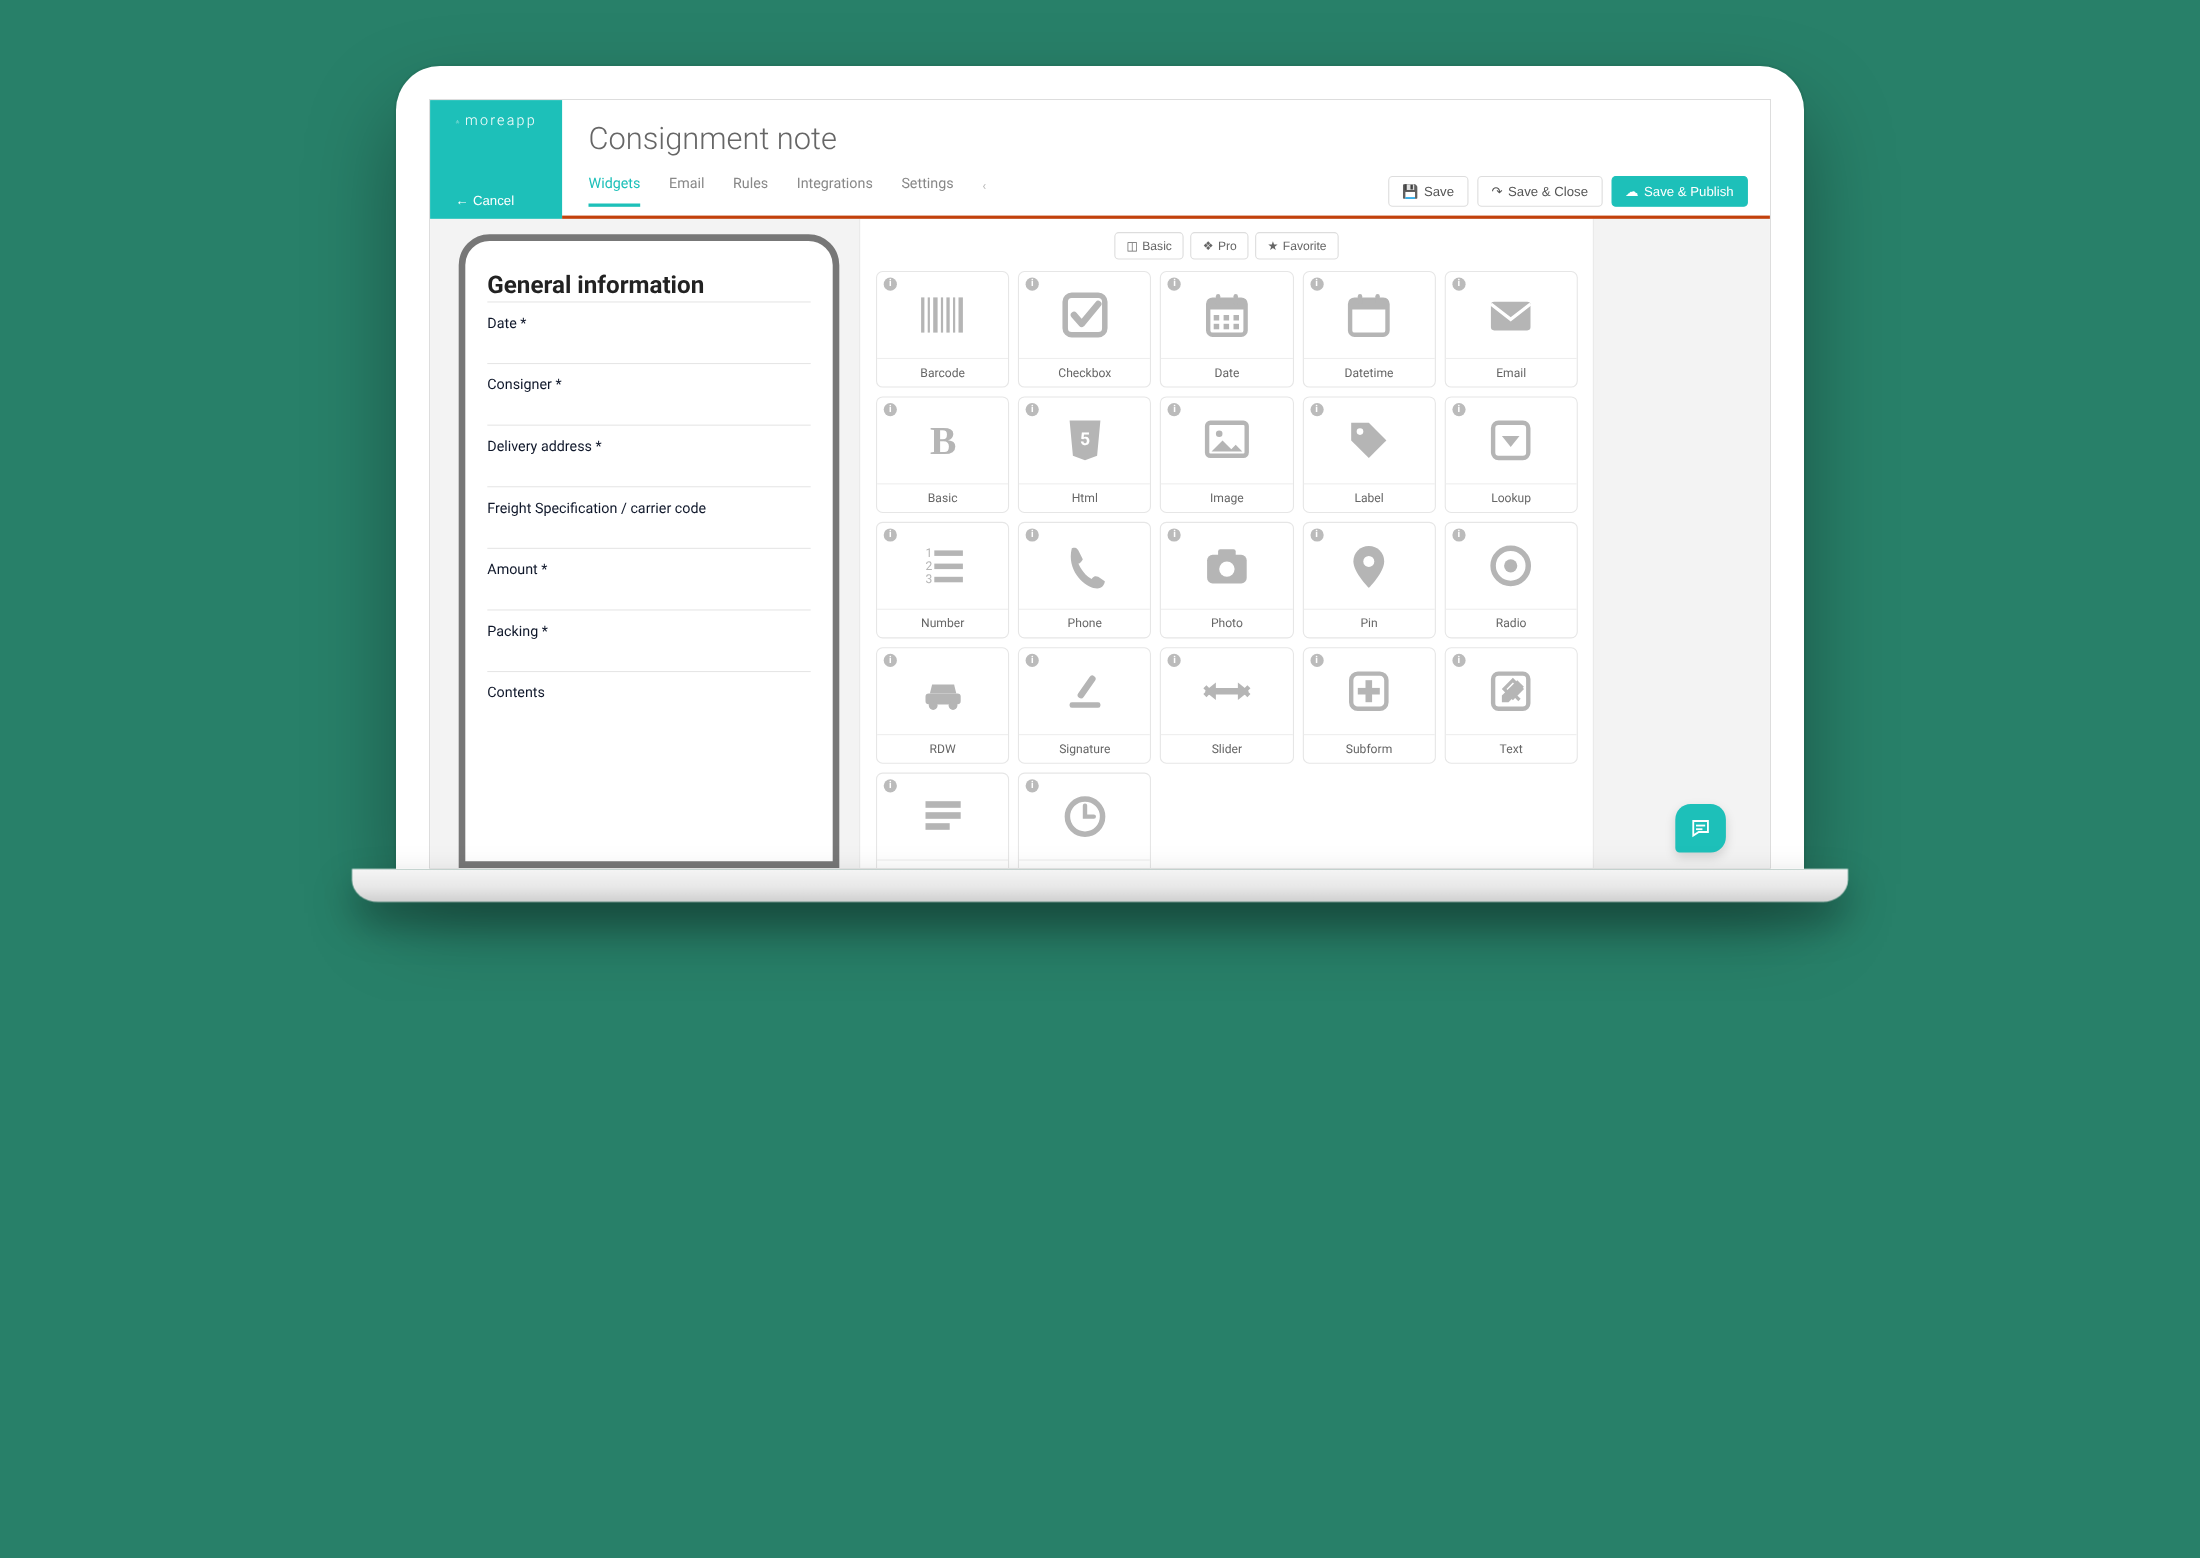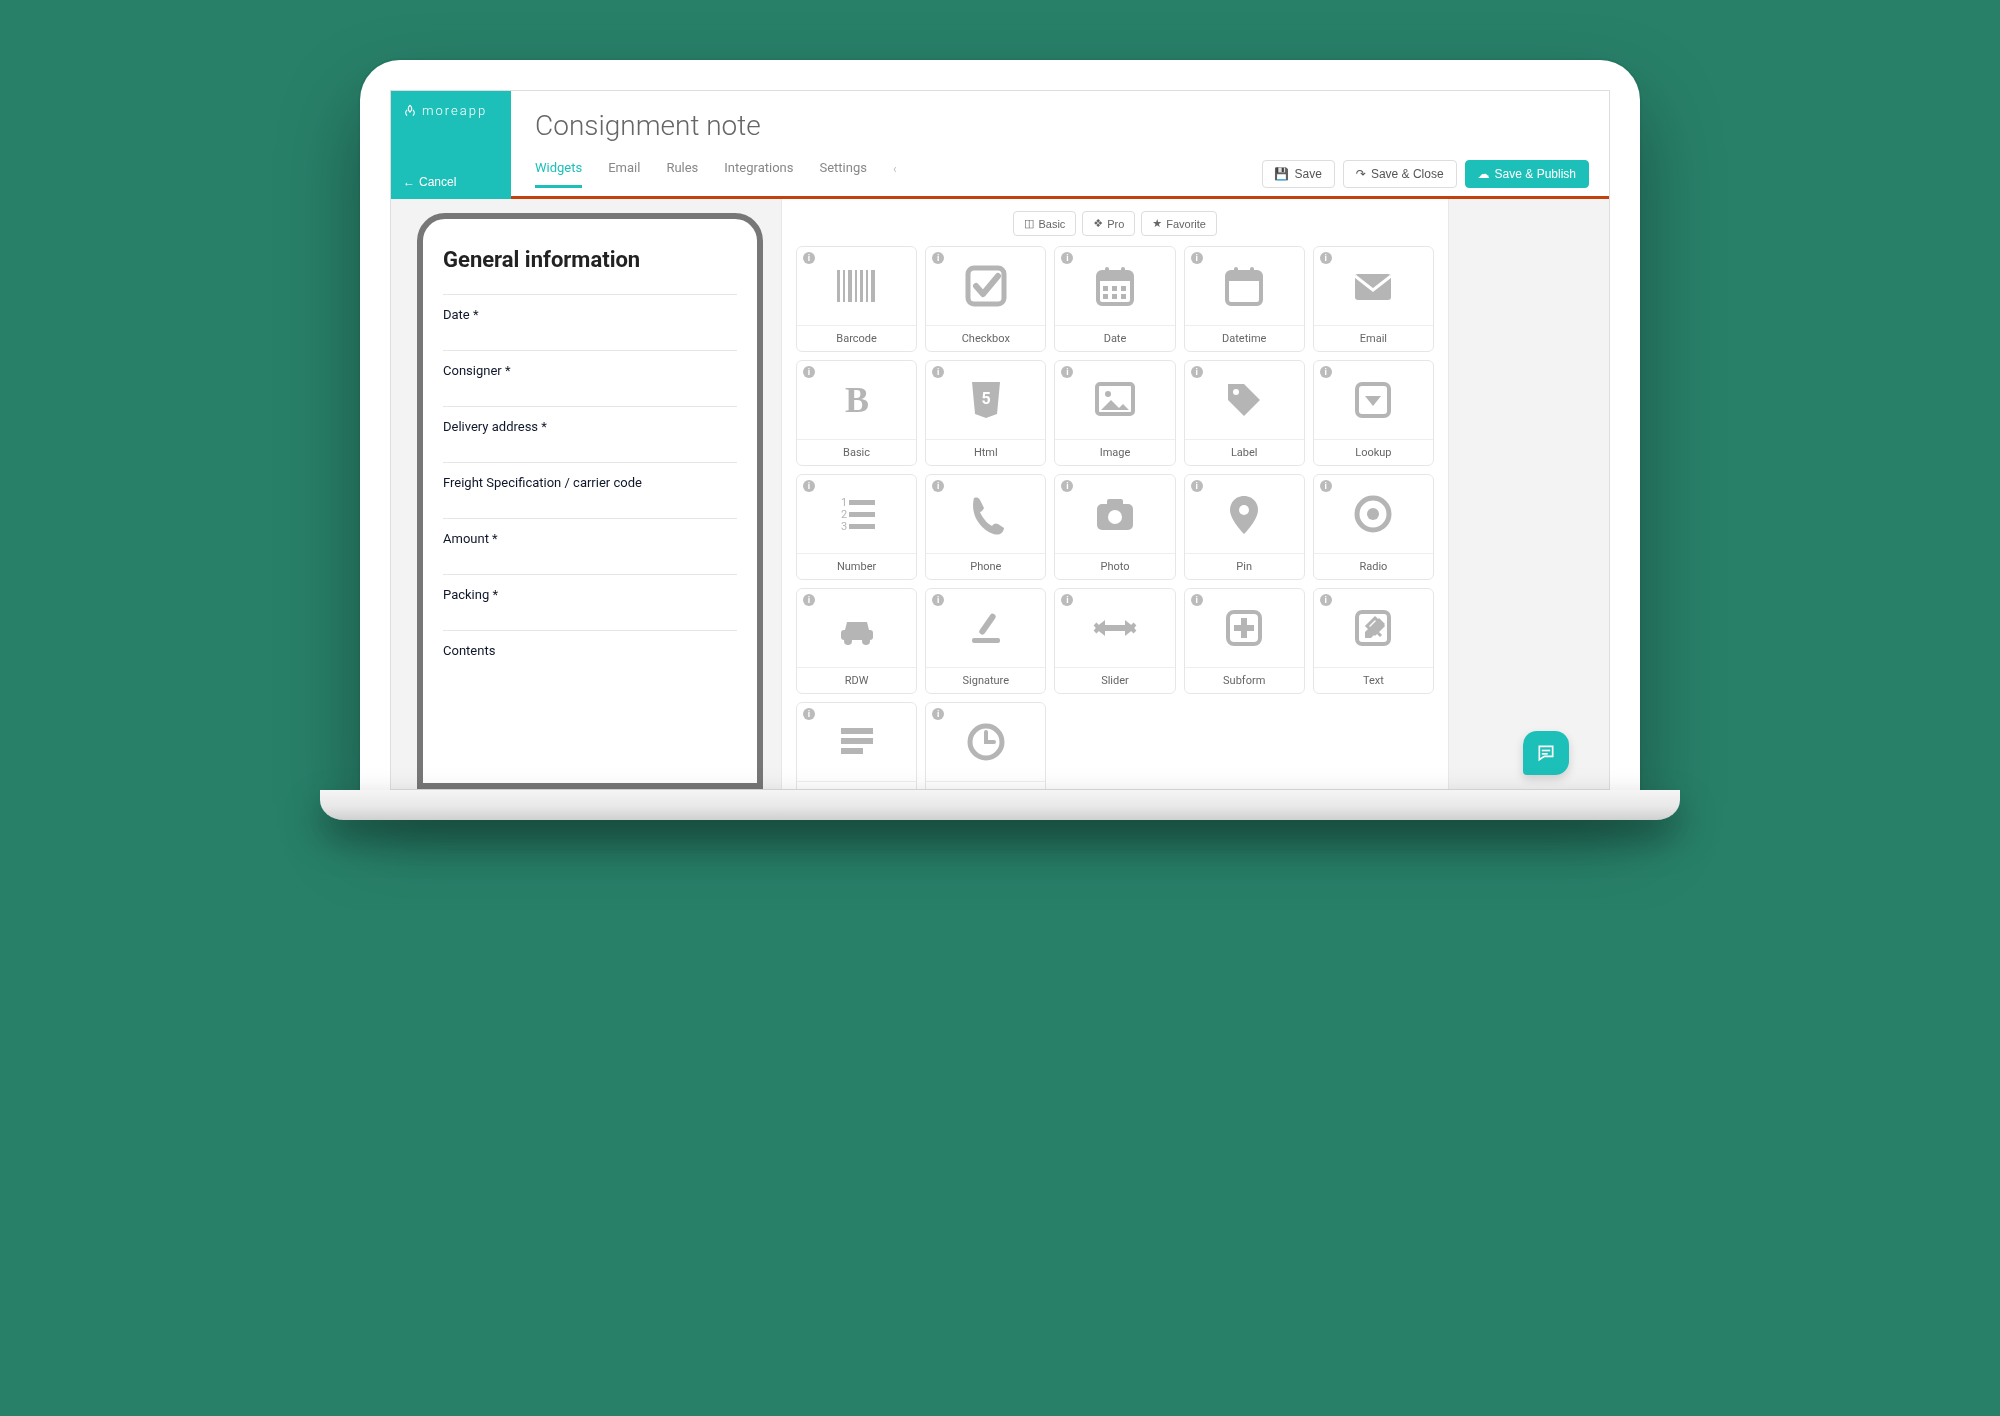--- a/index.html
+++ b/index.html
@@ -40,21 +40,21 @@
 
   
   .topbar { display: flex; align-items: stretch; background: #fff; }
   .brand-block {
     width: 120px;
     background: #1dc0b9;
     color: #fff;
     display: flex;
     flex-direction: column;
     justify-content: space-between;
-    padding: 12px 12px 10px;
+    padding: 12px 23px 10px;
   }
   .brand-logo {
     font-size: 13px;
     letter-spacing: 2px;
     display: flex;
     align-items: center;
     gap: 5px;
     font-weight: 300;
   }
   .brand-logo svg { width: 14px; height: 14px; }
@@ -94,21 +94,21 @@
     width: 390px; padding: 14px 18px 0 26px; display: flex;
   }
   .device-frame {
     flex: 1;
     border: 6px solid #777;
     border-radius: 28px 28px 0 0;
     background: #fff;
     padding: 28px 20px 0;
     overflow: hidden;
   }
-  .section-title { font-size: 22px; font-weight: 700; color: #222; margin-bottom: 22px; }
+  .section-title { font-size: 22px; font-weight: 700; color: #222; margin-bottom: 2px; }
   .field {
     border-top: 1px solid #e6e6e6; padding: 12px 0 28px;
     font-size: 13px; color: #0f172a; cursor: pointer;
   }
   .field:first-of-type { border-top: 1px solid #e6e6e6; }
 
   .widgets-pane {
     flex: 1; background: #fff; margin-right: 160px;
     border-left: 1px solid #e8e8e8; border-right: 1px solid #e8e8e8;
     padding: 12px 14px 0; display: flex; flex-direction: column;

